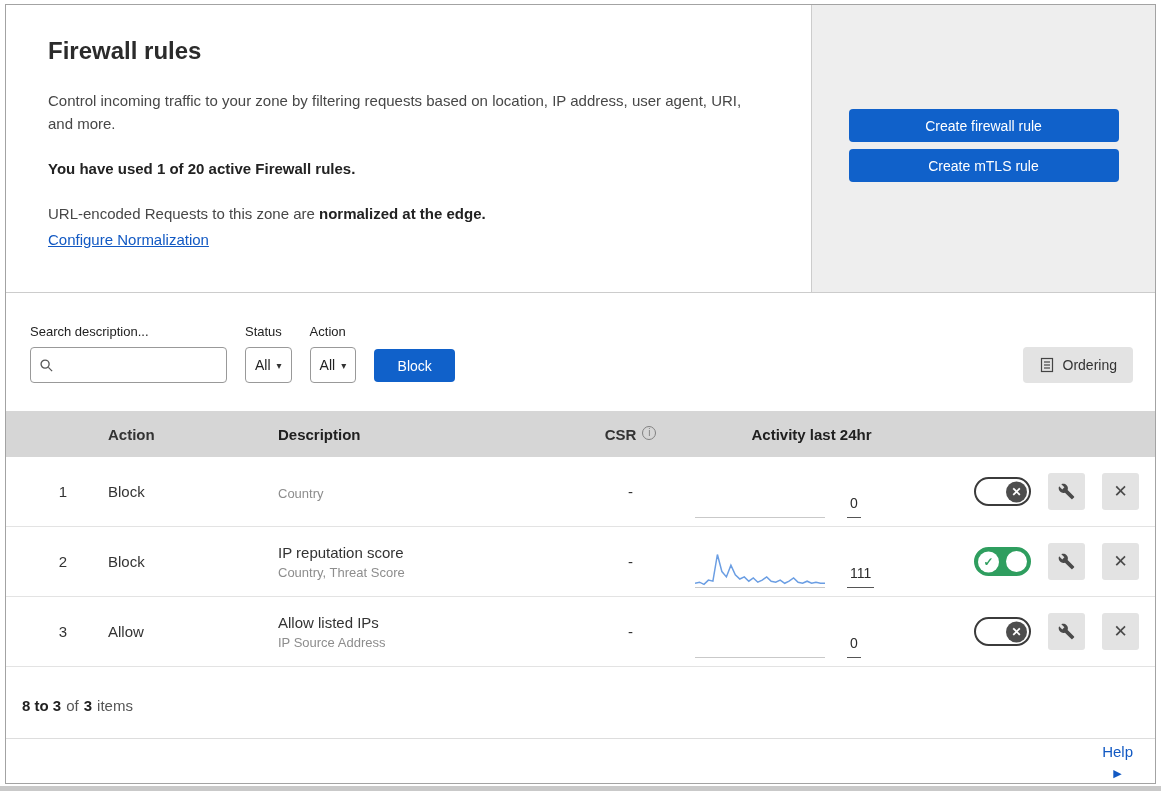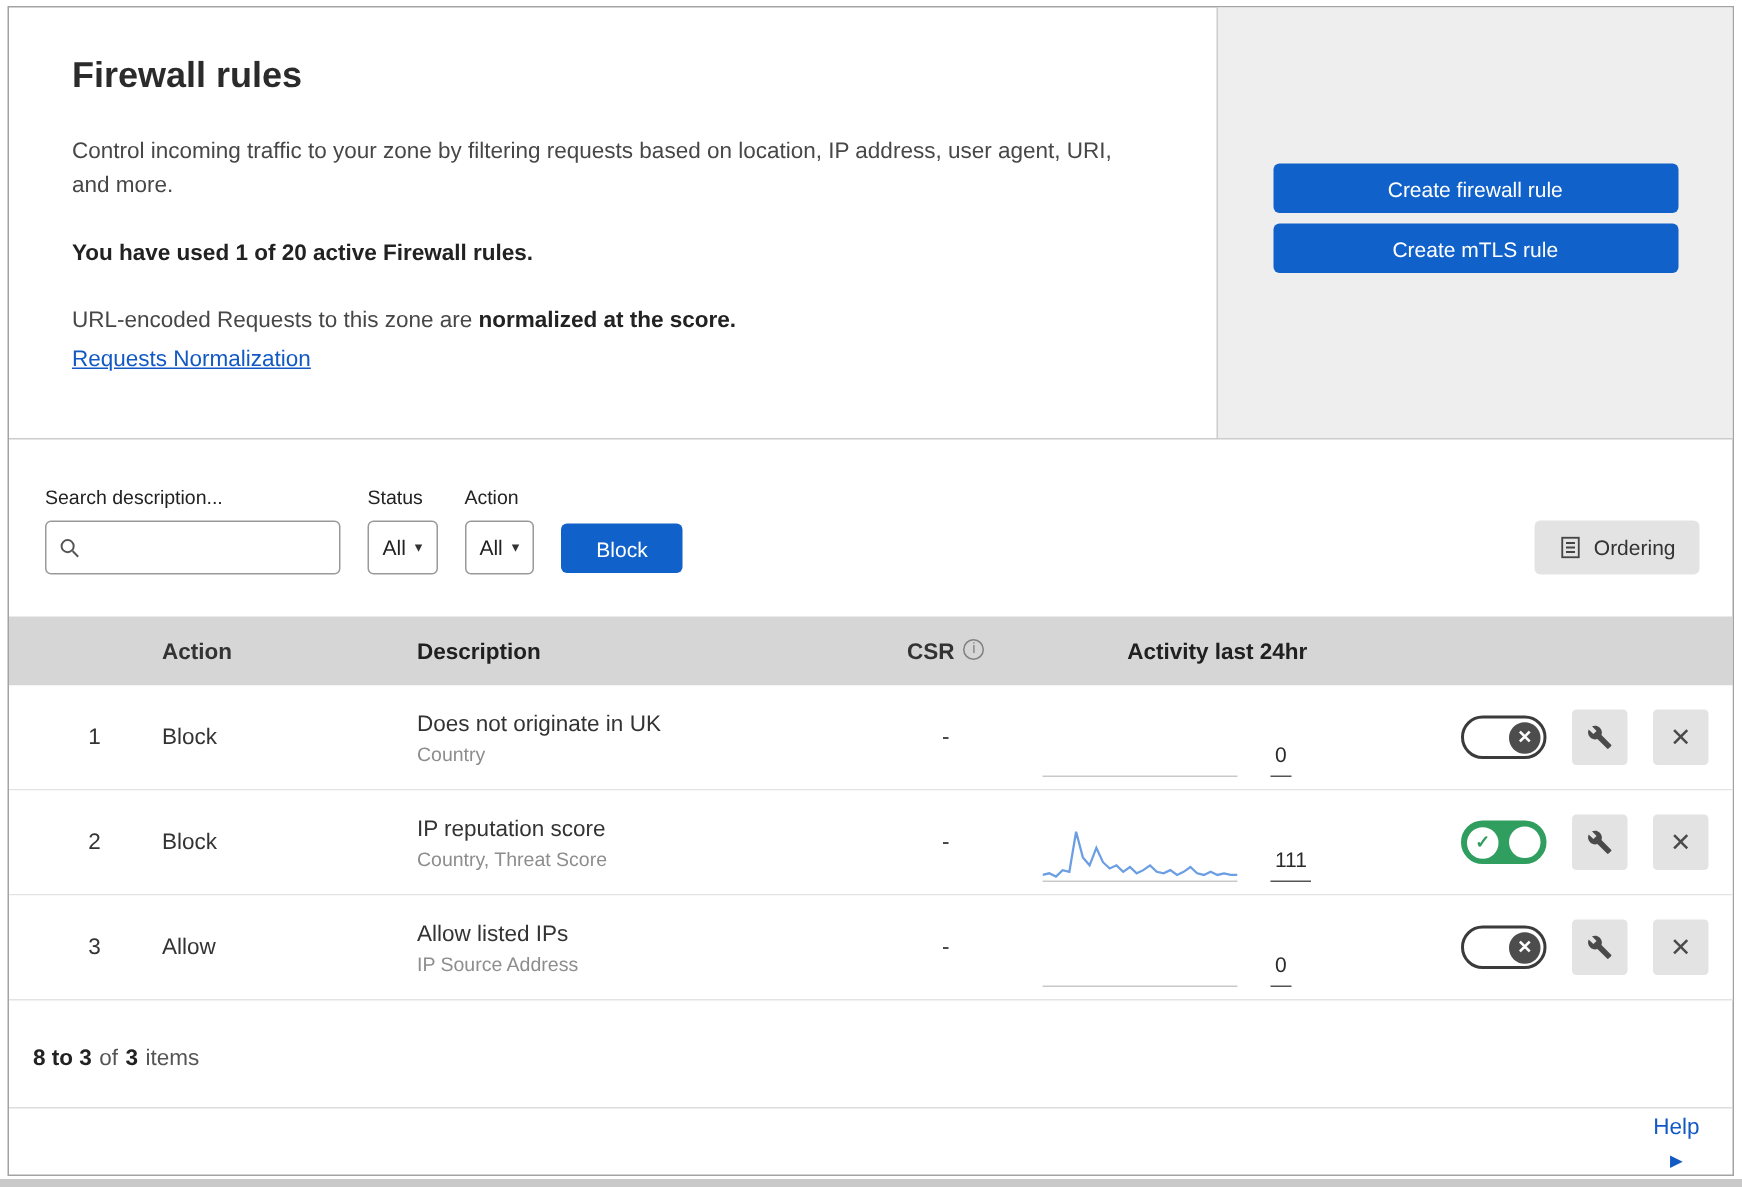--- a/index.html
+++ b/index.html
@@ -94,22 +94,22 @@
 </head>
 <body>
 
 <div class="page">
 
   <div class="top">
     <div class="top-left">
       <div class="page-title">Firewall rules</div>
       <p class="desc">Control incoming traffic to your zone by filtering requests based on location, IP address, user agent, URI, and more.</p>
       <p class="usage">You have used 1 of 20 active Firewall rules.</p>
-      <p class="norm"><span>URL-encoded Requests to this zone are </span><strong>normalized at the score.</strong></p>
-      <a class="link">Requests Normalization</a>
+      <p class="norm"><span>URL-encoded Requests to this zone are </span><strong>normalized at the edge.</strong></p>
+      <a class="link">Configure Normalization</a>
     </div>
     <div class="top-right">
       <button class="btn-primary">Create firewall rule</button>
       <button class="btn-primary">Create mTLS rule</button>
     </div>
   </div>
 
   <div class="filter-bar">
     <div class="field">
       <label>Search description...</label>
@@ -157,21 +157,20 @@
         <span class="info-icon">i</span>
       </div>
       <div class="col-activity">Activity last 24hr</div>
       <div class="col-controls"></div>
     </div>
 
     <div class="trow">
       <div class="col-num">1</div>
       <div class="col-action">Block</div>
       <div class="col-desc">
-        <div class="d-main">Does not originate in UK</div>
         <div class="d-sub">Country</div>
       </div>
       <div class="col-csr">-</div>
       <div class="col-activity">
         <div class="spark">
           <svg width="130" height="40" viewBox="0 0 130 40" preserveAspectRatio="none"></svg>
         </div>
         <a class="count">0</a>
       </div>
       <div class="col-controls">

